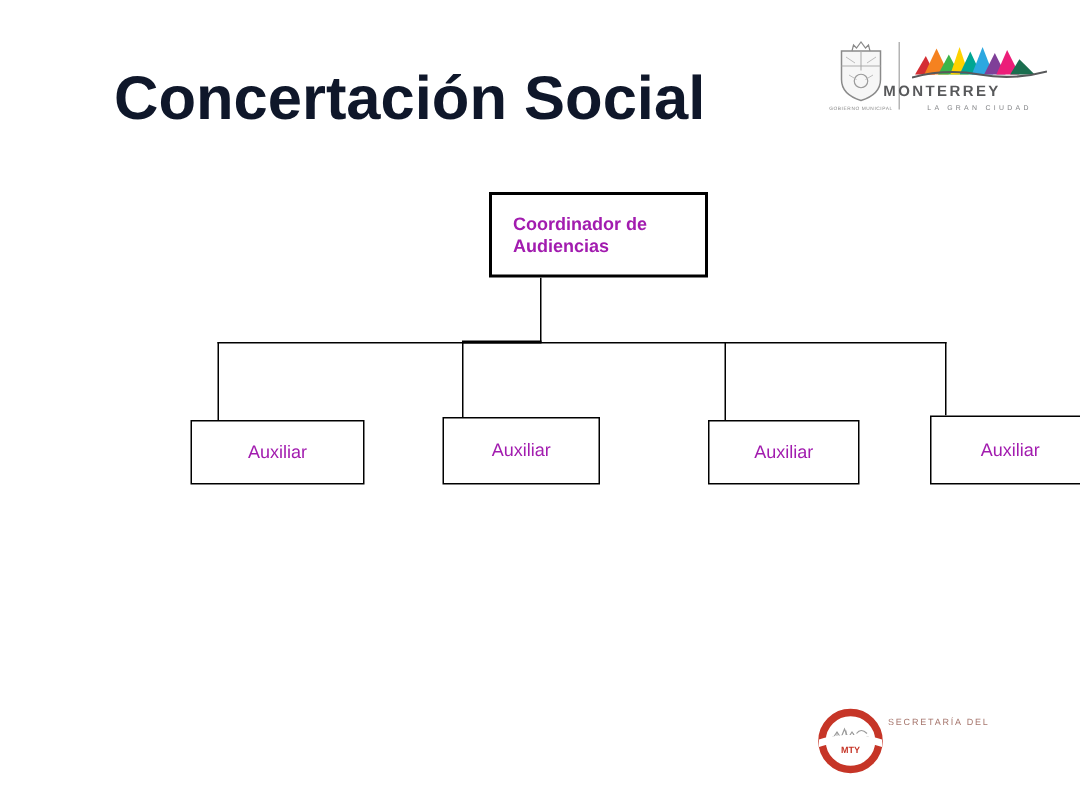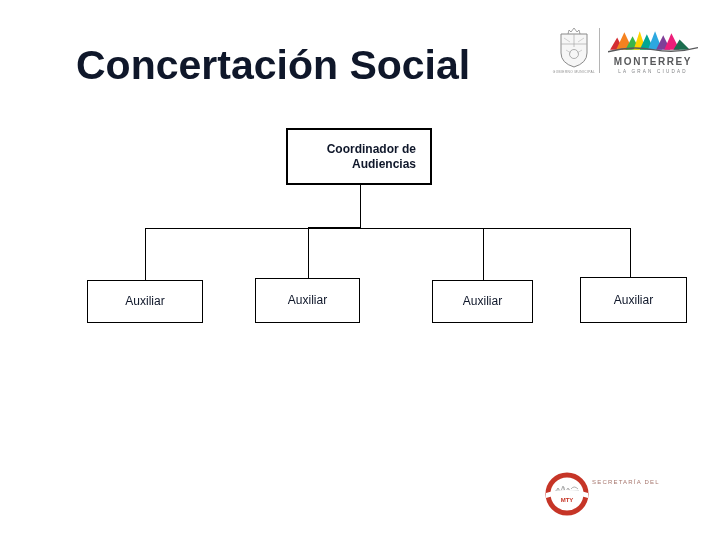--- a/index.html
+++ b/index.html
@@ -7,28 +7,28 @@
          font-family:"Liberation Sans", sans-serif;}
   
   .slide-title{position:absolute;left:56px;top:42px;font-size:41px;font-weight:bold;
                color:#0f172a;letter-spacing:0px;white-space:nowrap;margin-left:20px;}
   
   .coat{position:absolute;left:556px;top:26px;width:36px;height:44px;}
   .coat-caption{position:absolute;left:548px;top:70px;width:52px;text-align:center;
                 font-size:3.2px;letter-spacing:0.4px;color:#8a8a8a;white-space:nowrap;}
   .logo-divider{position:absolute;left:599px;top:28px;width:1px;height:45px;background:#b4b4b4;}
   .mountains{position:absolute;left:608px;top:29px;width:90px;height:27px;}
-  .wordmark{position:absolute;left:606px;top:56px;width:94px;text-align:center;
+  .wordmark{position:absolute;left:581px;top:56px;width:94px;text-align:center;
             font-size:10px;font-weight:bold;letter-spacing:1.6px;color:#58595B;}
   .tagline{position:absolute;left:606px;top:69px;width:94px;text-align:center;
            font-size:4.6px;letter-spacing:2.2px;color:#808285;}
   
   .org-box{position:absolute;background:#ffffff;border:1px solid #000000;
-           display:flex;align-items:center;justify-content:center;text-align:right;
-           font-size:12px;color:#0f172a;line-height:1.25;box-sizing:border-box;}
+           display:flex;align-items:center;justify-content:center;text-align:left;
+           font-size:12px;color:#a21caf;line-height:1.25;box-sizing:border-box;margin-left:40px;}
   .org-root{left:286px;top:128px;width:146px;height:57px;border-width:2px;font-weight:bold;
             padding:0 14px;}
   .org-c1{left:87px;top:280px;width:116px;height:43px;}
   .org-c2{left:255px;top:278px;width:105px;height:45px;}
   .org-c3{left:432px;top:280px;width:101px;height:43px;}
   .org-c4{left:580px;top:277px;width:107px;height:46px;}
   
   .line{position:absolute;background:#000000;}
   .v-root{left:360px;top:185px;width:1px;height:43px;}
   .h-main{left:145px;top:228px;width:486px;height:1px;}

